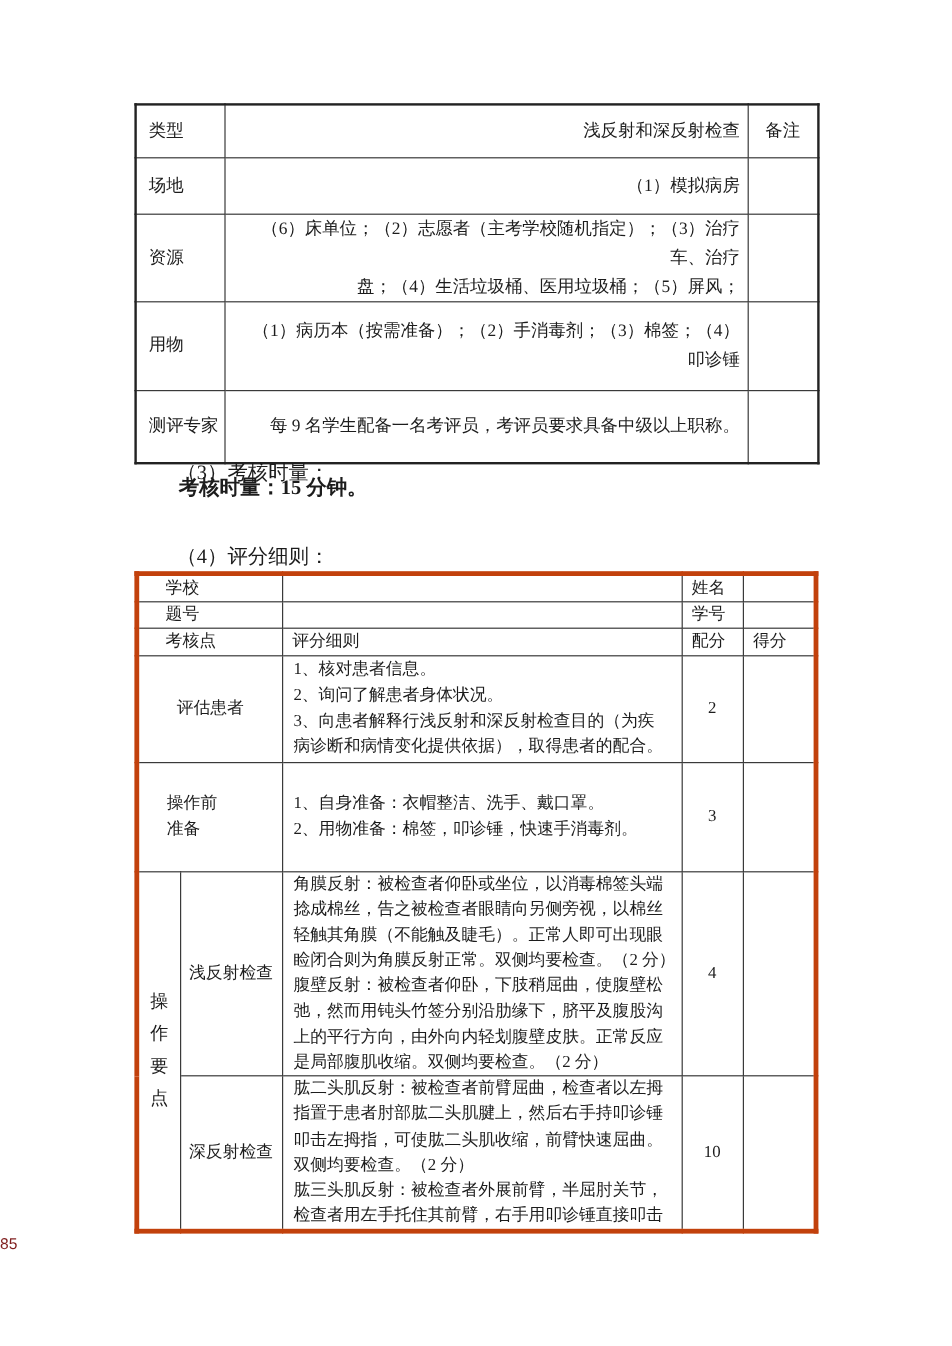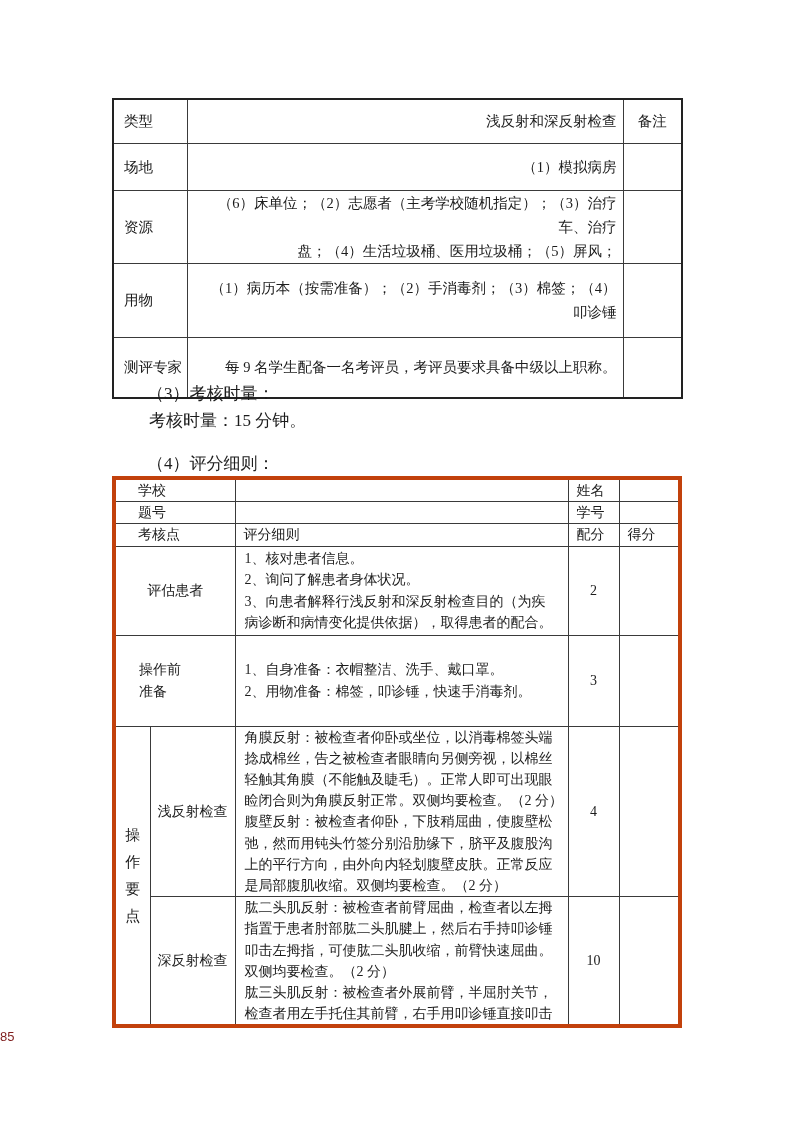--- a/index.html
+++ b/index.html
@@ -16,40 +16,40 @@
     border:1px solid #3a3a3a;
     padding:0;
     vertical-align:middle;
     overflow:hidden;
     font-size:14.5px;
     line-height:24px;
     white-space:pre-line;
   }
   
   .spec-table{
-    position:absolute;left:112px;top:98px;
+    position:absolute;left:112px;top:86px;
     width:569px;
     border:2px solid #222222;
   }
   .spec-table td.lbl{padding-left:10px;line-height:22px;}
   .spec-table td.cnt{padding-left:8px;padding-right:6px;text-indent:6px;text-align:right;}
   .spec-table td.note{text-align:center;}
   .spec-table tr.r1{height:44px;}
   .spec-table tr.r2{height:47px;}
   .spec-table tr.r3{height:53px;}
   .spec-table tr.r4{height:74px;}
   .spec-table tr.r5{height:61px;}
   
   .para{
     position:absolute;left:147px;
     font-size:17px;line-height:19px;
     white-space:pre;
   }
   .para.p1{top:384px;}
-  .para.p2{top:411px;left:149px;}
+  .para.p2{top:397px;left:149px;font-weight:bold;}
   .para.p3{top:454px;}
   
   .score-table{
     position:absolute;left:112px;top:476px;
     width:566px;
     border:4px solid #c2410c;
   }
   .score-table td{font-size:14px;line-height:21.2px;}
   .score-table tr.h{height:22px;}
   .score-table tr.rowA{height:89px;}

